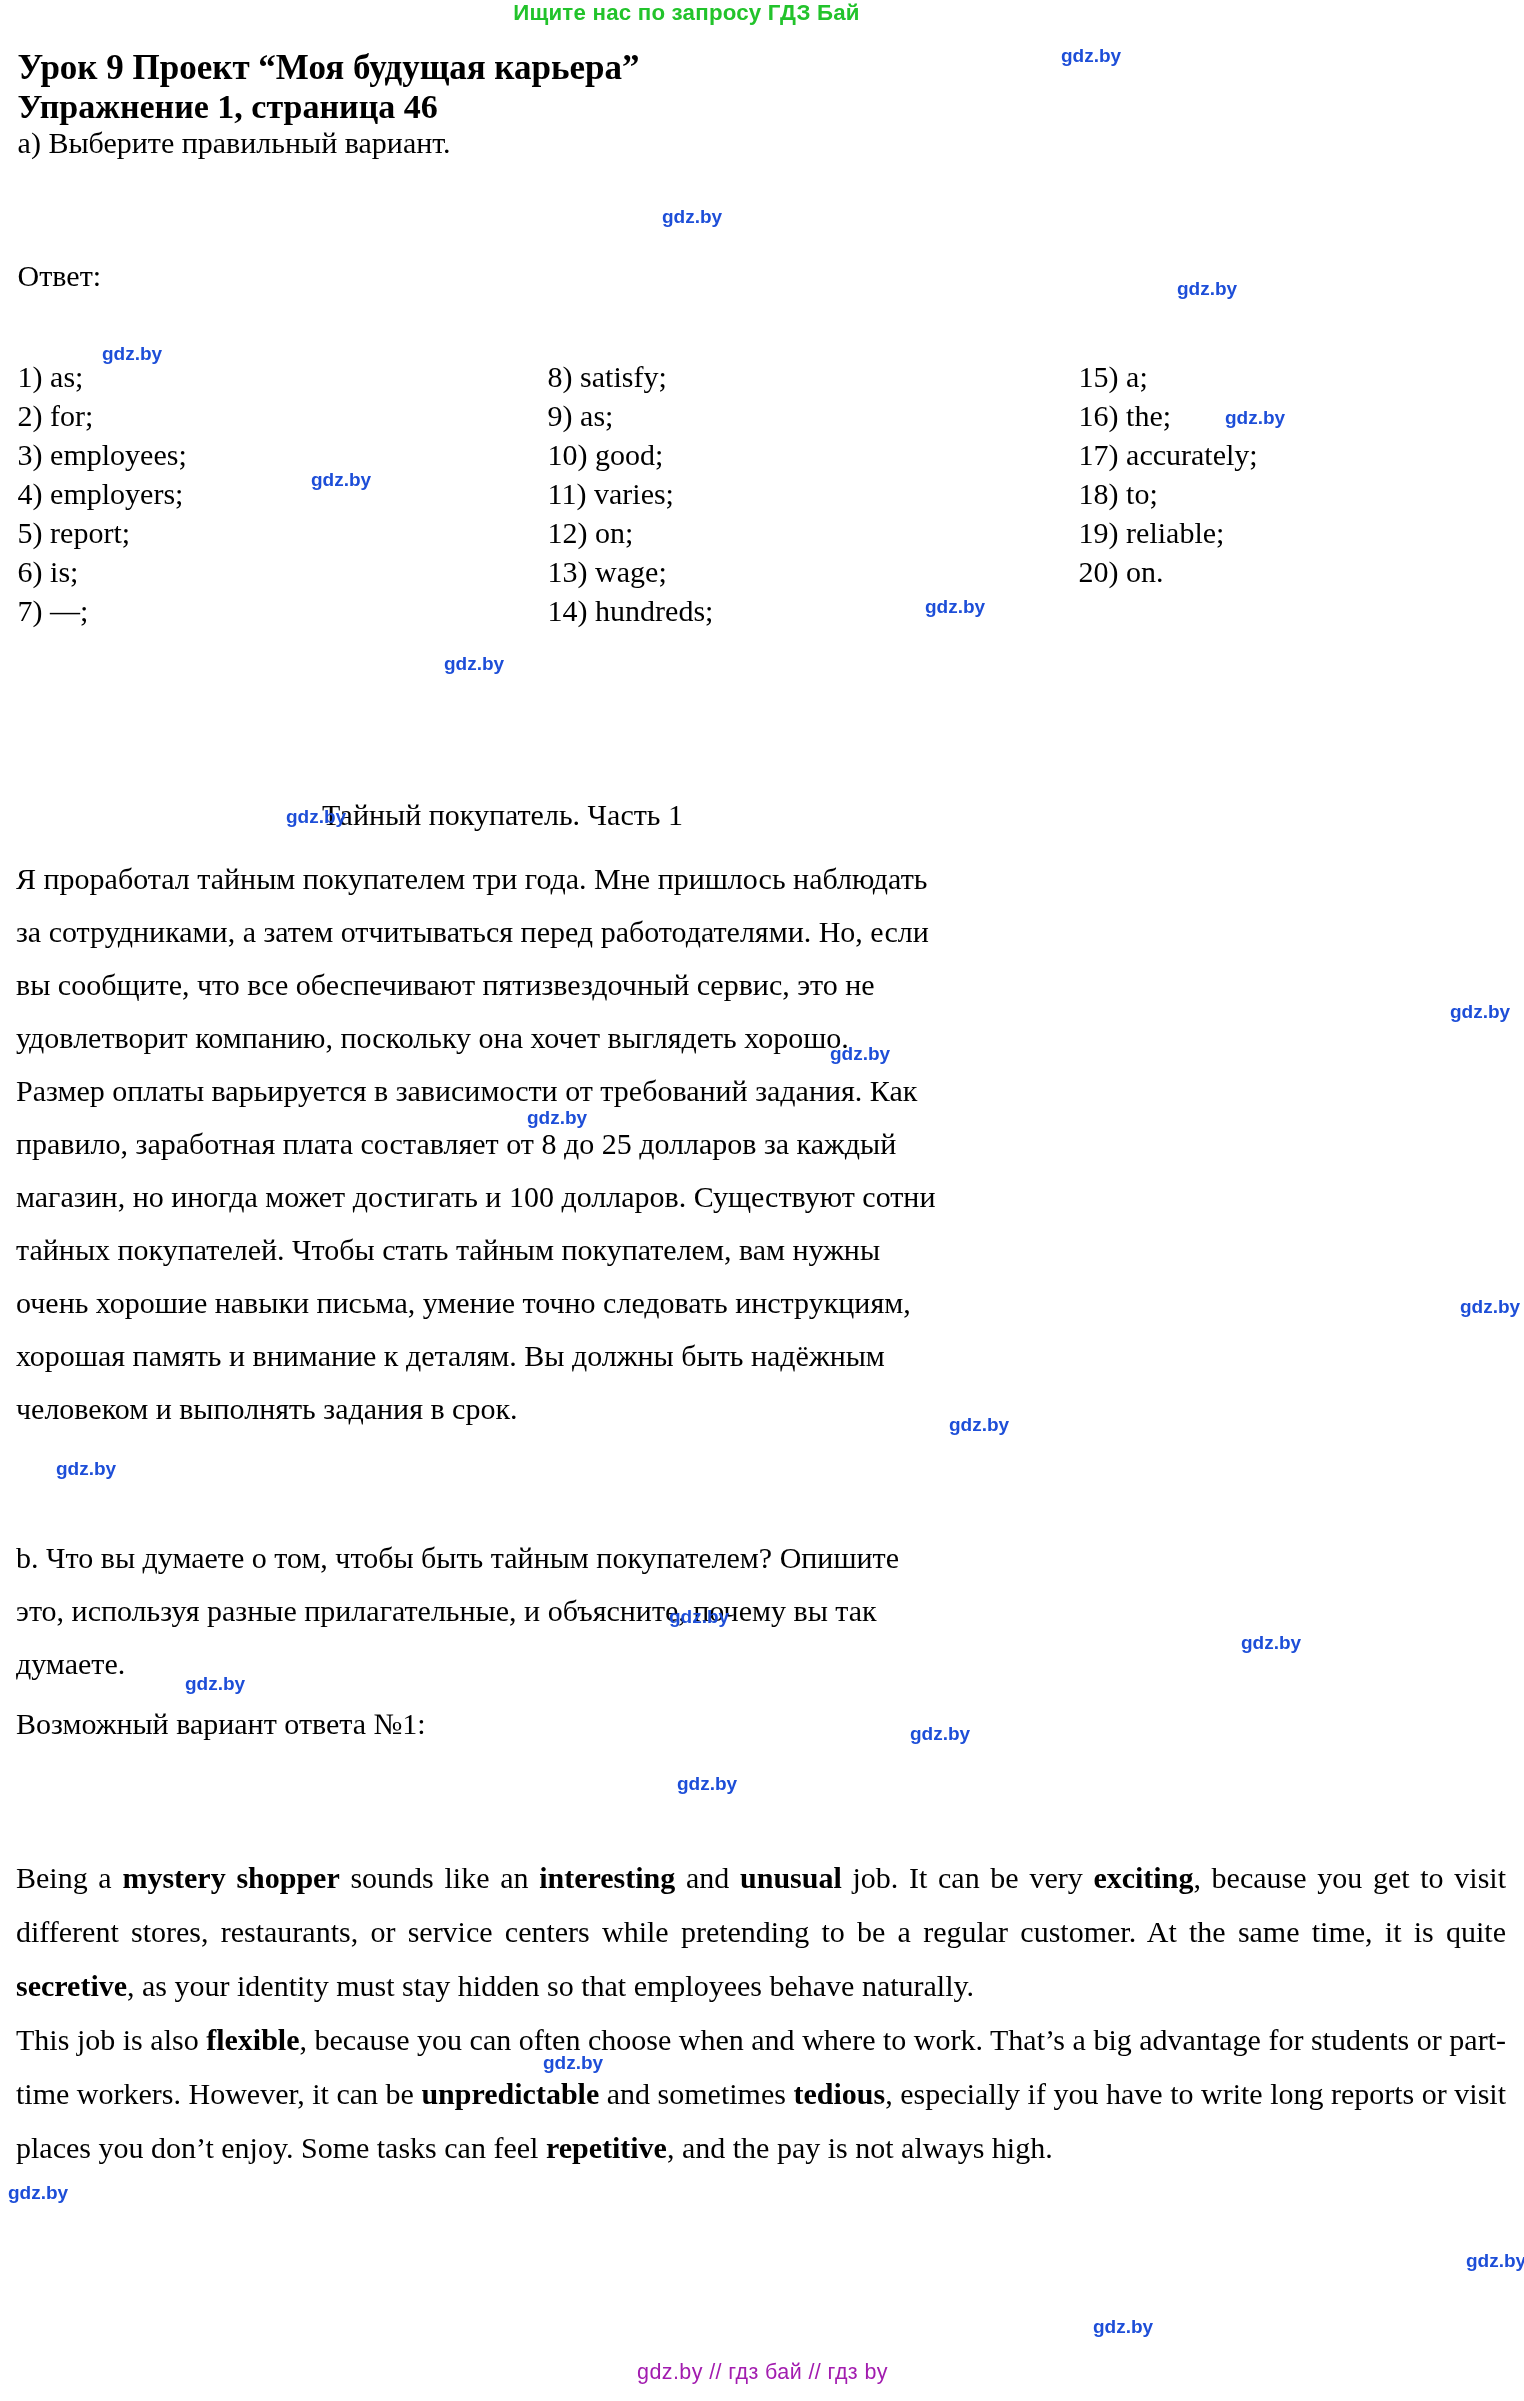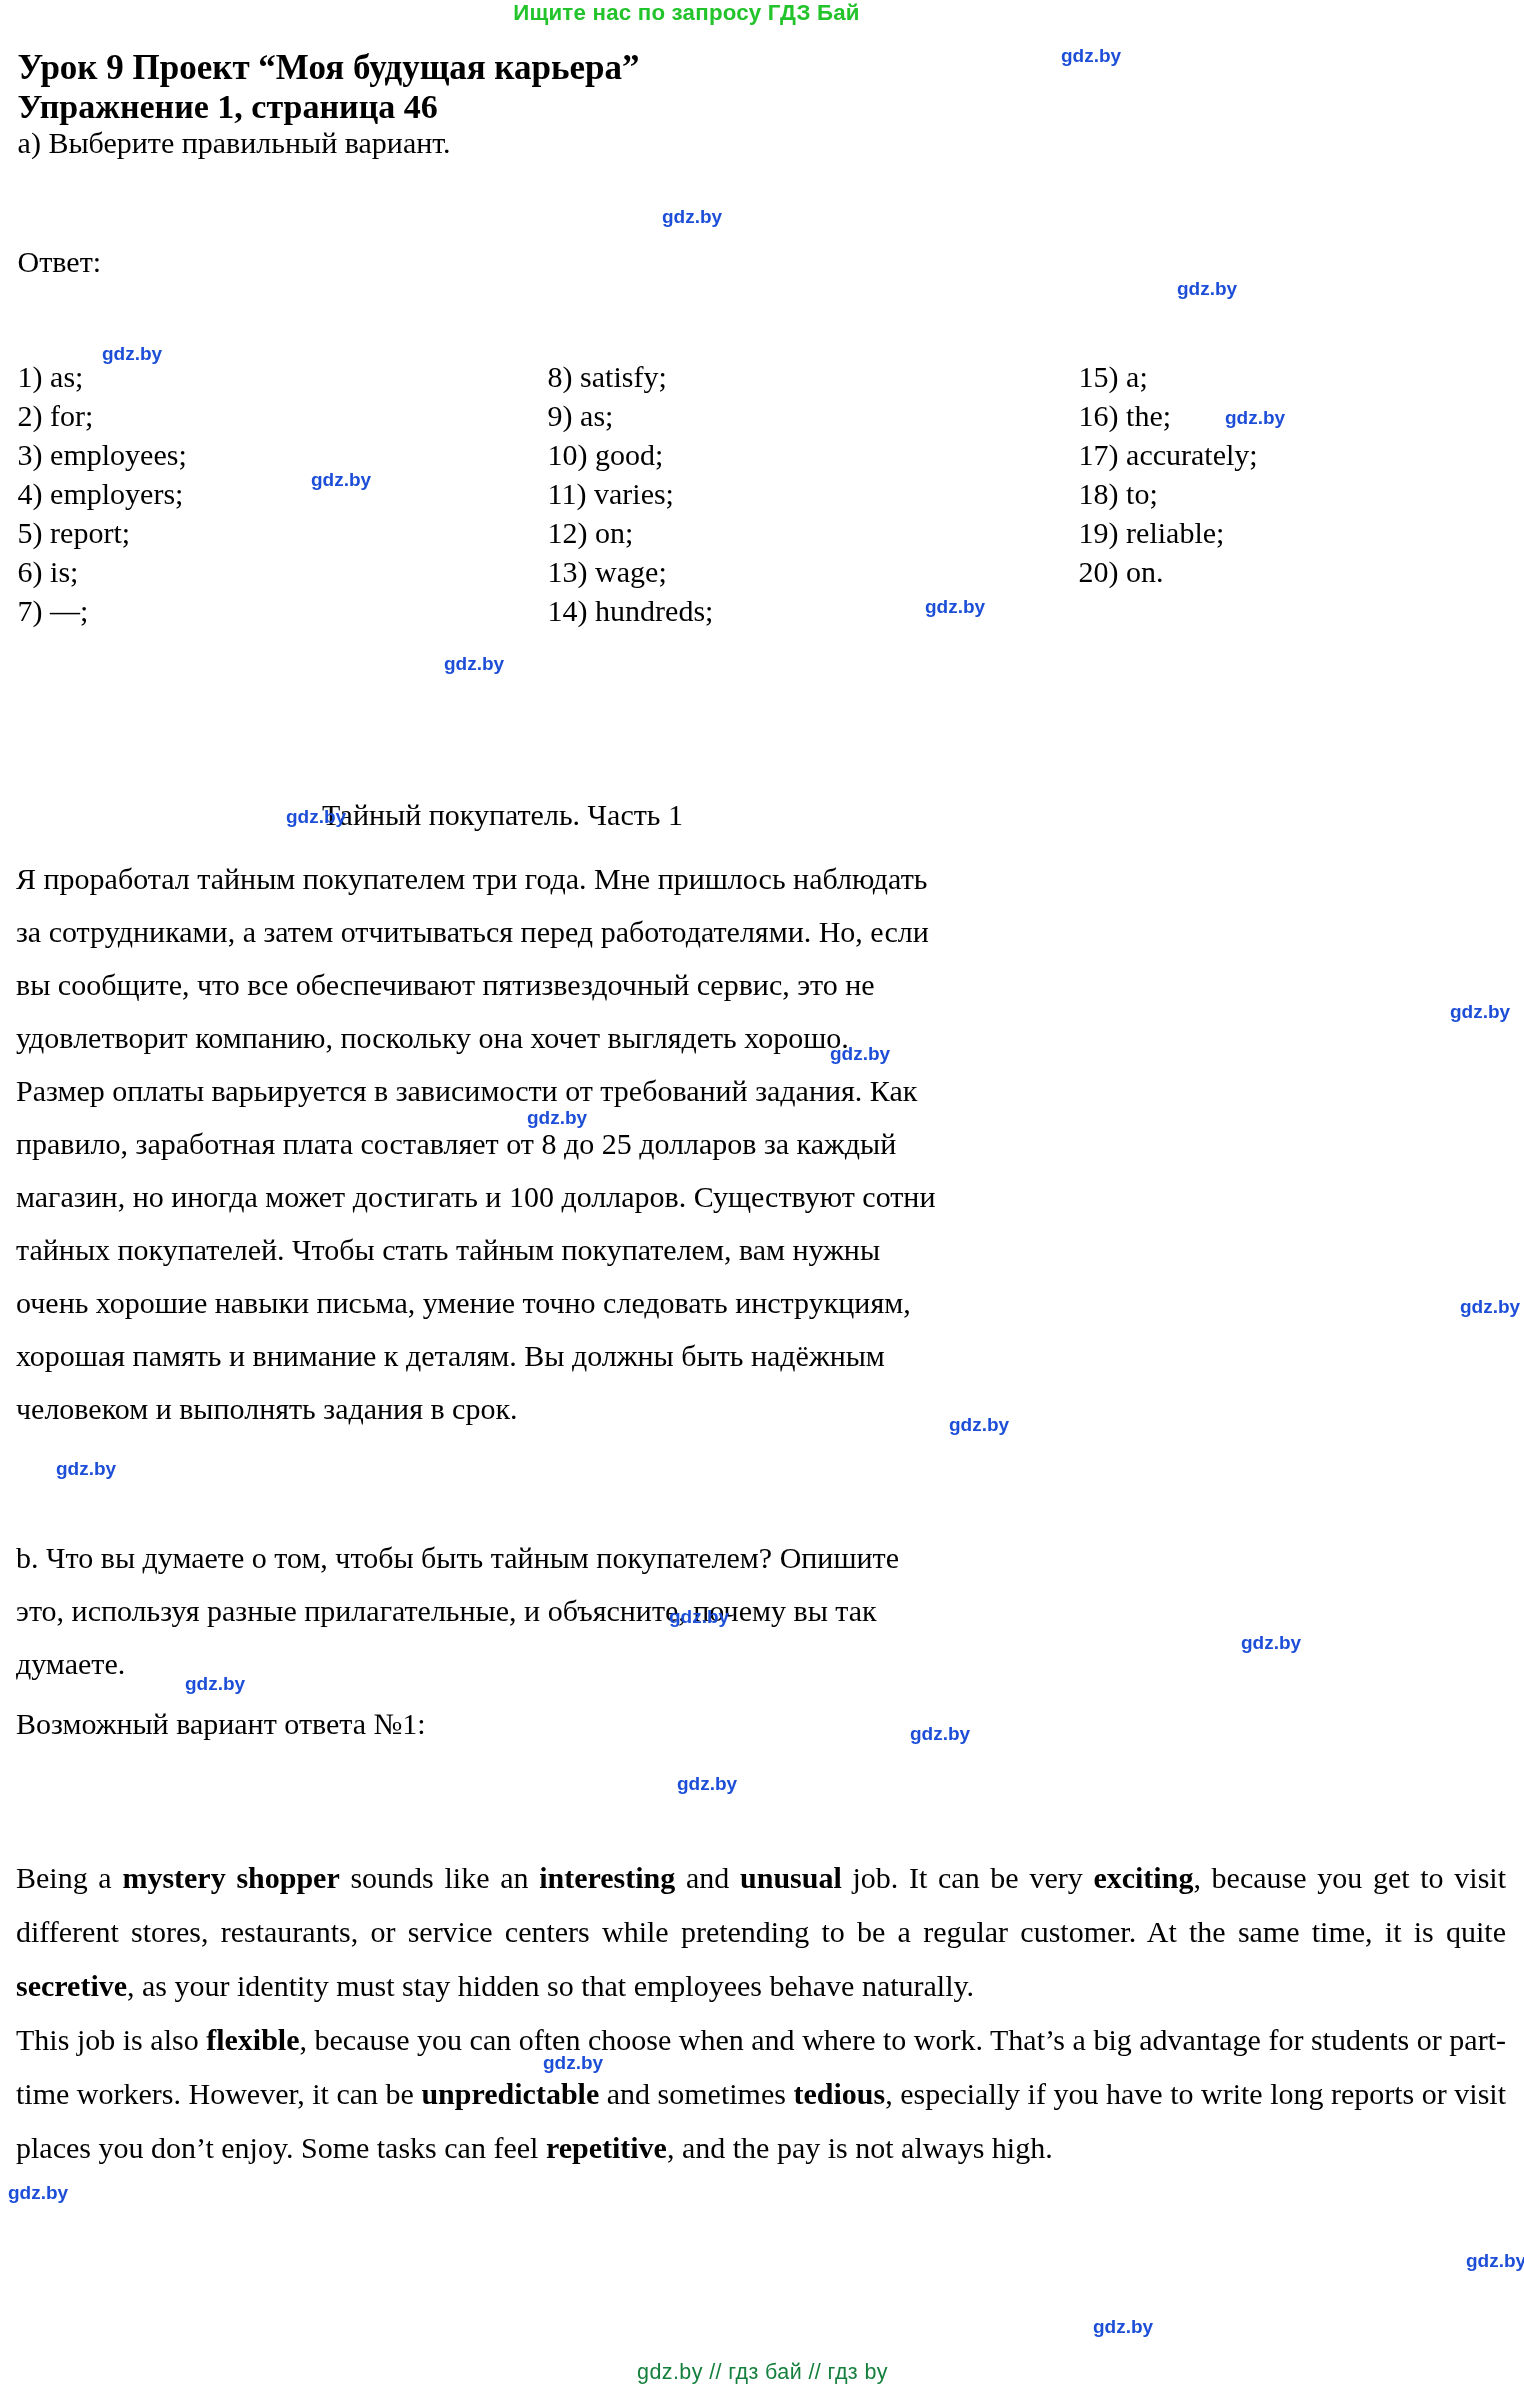--- a/index.html
+++ b/index.html
@@ -62,21 +62,21 @@
     font-size: 30px;
     font-weight: normal;
     line-height: 1.05;
     margin: 0;
     white-space: nowrap;
   }
 
   .answer-label {
     position: absolute;
     left: 17.6px;
-    top: 245px;
+    top: 259px;
     font-size: 30px;
   }
 
   
   .answers {
     position: absolute;
     left: 17.6px;
     top: 357px;
     width: 1500px;
   }
@@ -146,21 +146,21 @@
 
   
   .footer {
     position: absolute;
     left: 0;
     top: 2360px;
     width: 1525px;
     text-align: center;
     font-family: "Liberation Sans", "DejaVu Sans", sans-serif;
     font-size: 21.5px;
-    color: #15803d;
+    color: #a21caf;
     letter-spacing: 0.4px;
     white-space: nowrap;
   }
 
   
   .wm {
     position: absolute;
     font-family: "Liberation Sans", "DejaVu Sans", sans-serif;
     font-size: 19px;
     font-weight: bold;

